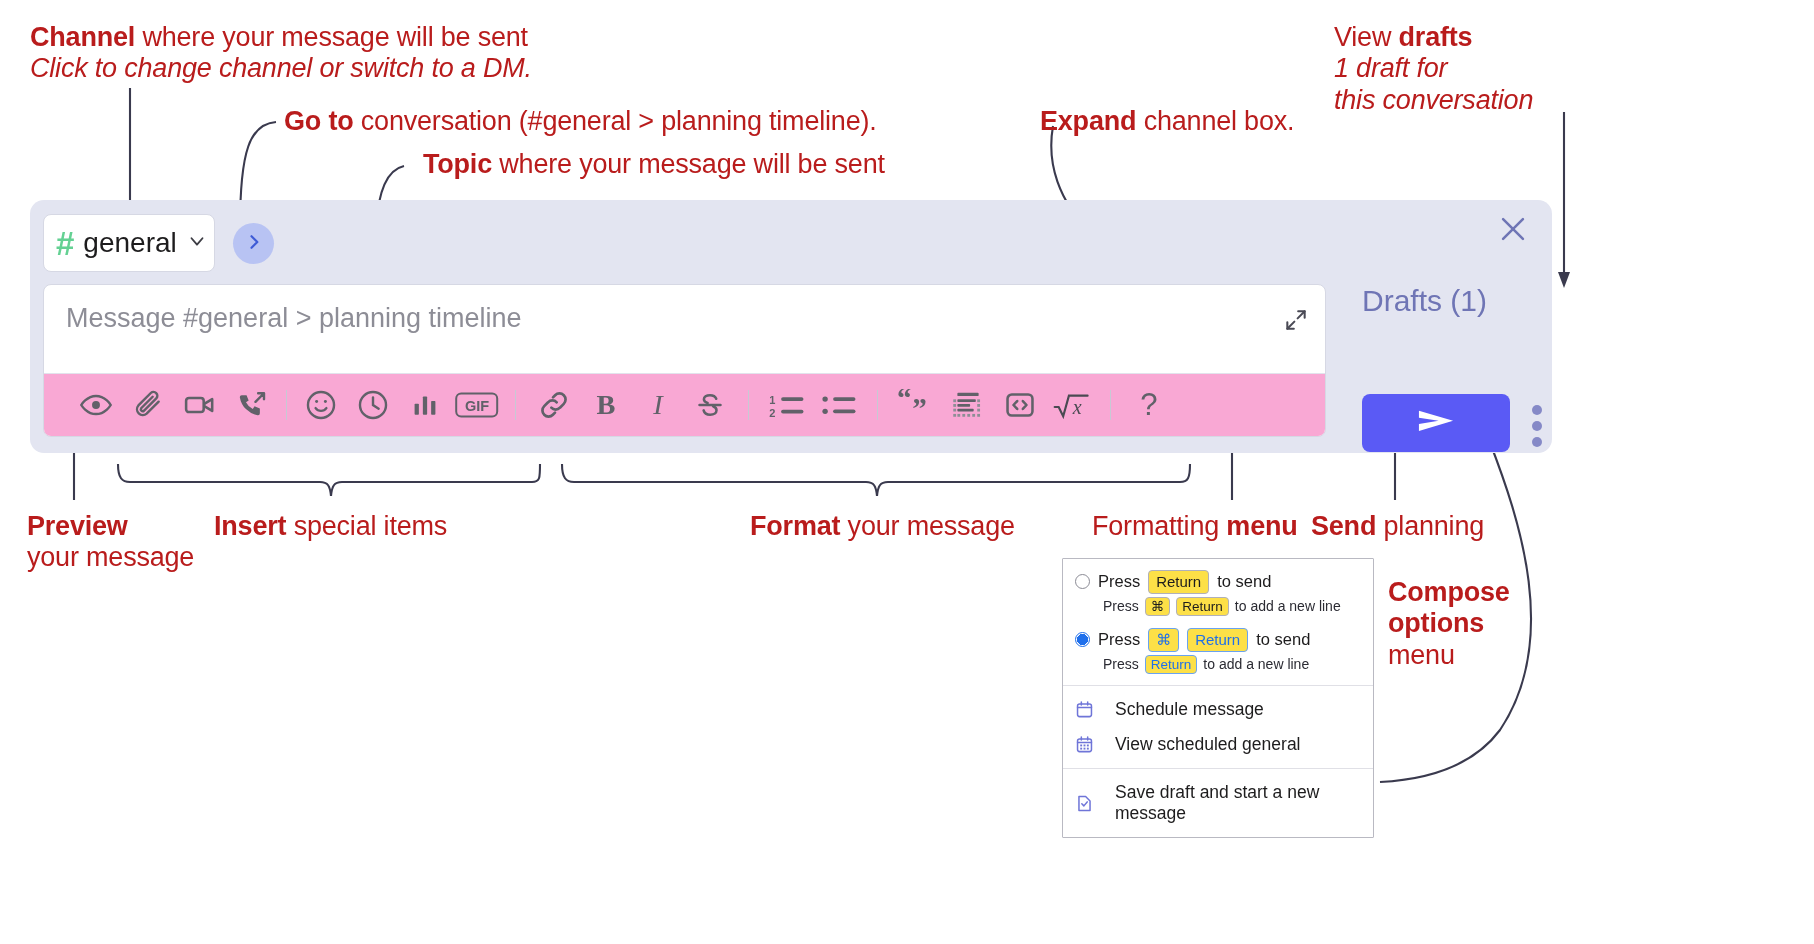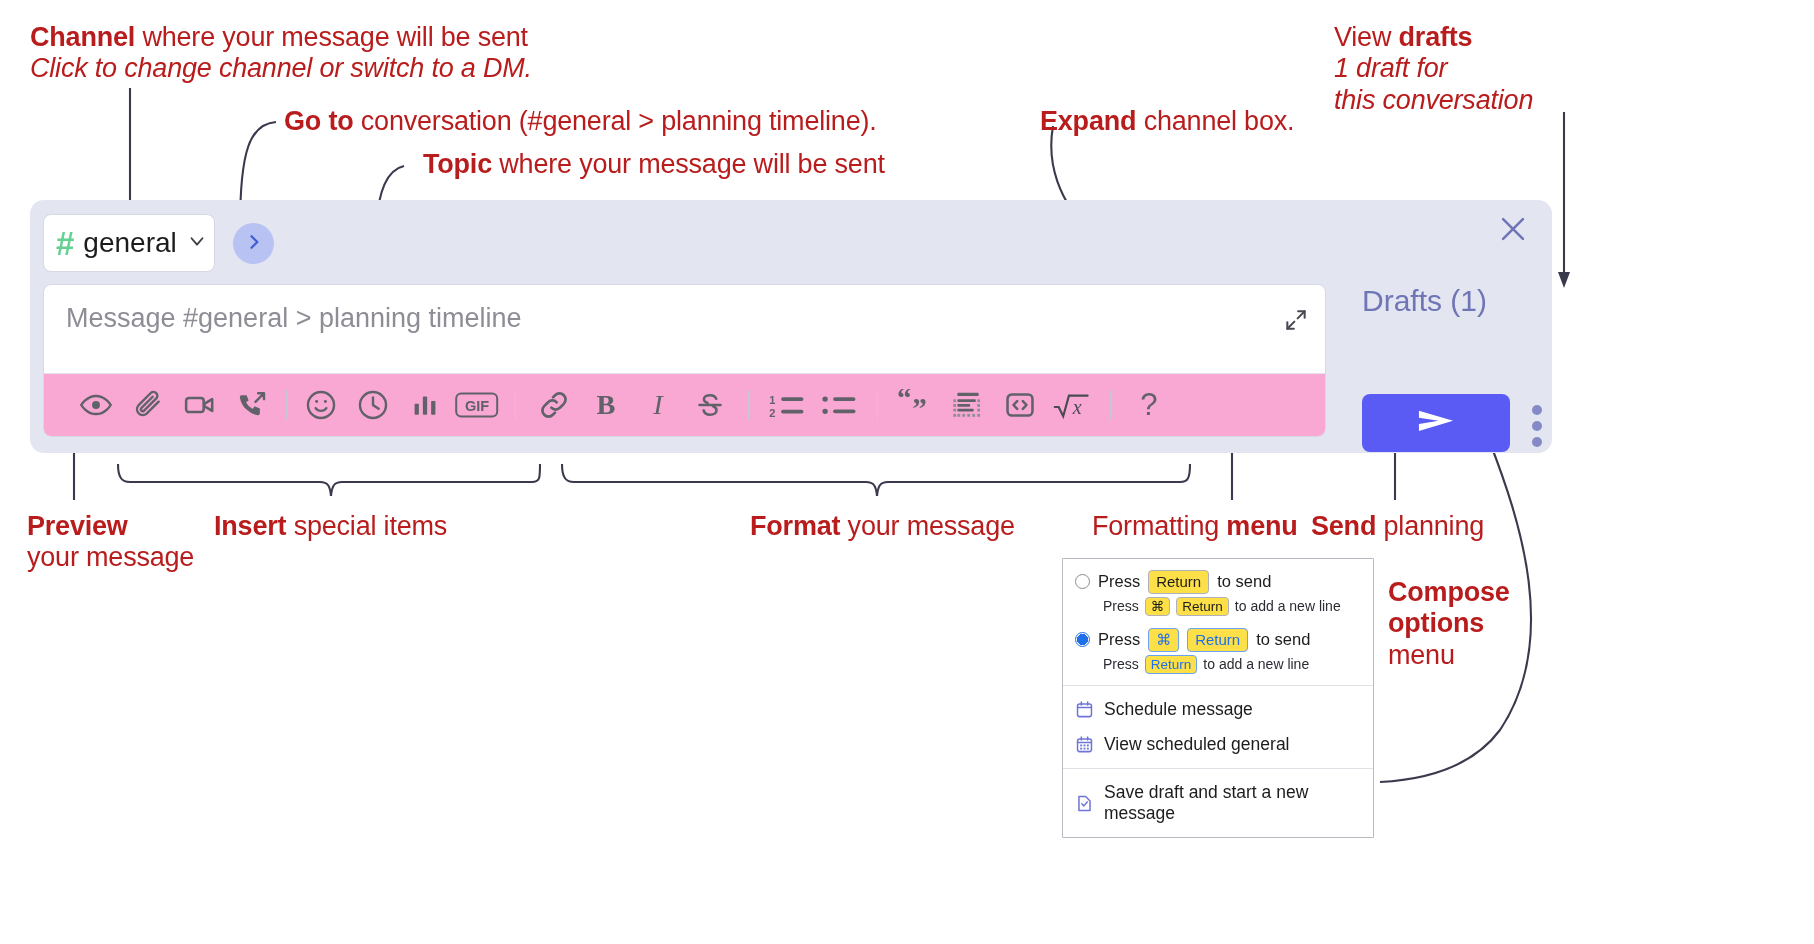--- a/index.html
+++ b/index.html
@@ -132,21 +132,21 @@
   }
   .radio.on{border-color:#1f6feb;background:
     radial-gradient(circle, #1f6feb 0 5.5px, #fff 5.6px 100%);}
   .key{
     border:1px solid #b0b0ba;border-radius:4px;padding:1px 7px;
     font-size:15px;color:#1d1c1d;background:#fde047;white-space:nowrap;line-height:1.3;
   }
   .key.sm{font-size:13.5px;padding:0px 5px;}
   .key.blue{border-color:#6aa3f0;color:#1f6feb;}
   .ctx-div{height:1px;background:#e0e0e6;}
-  .ctx-item{display:flex;align-items:center;gap:10px;padding:7px 12px;font-size:17.5px;}
+  .ctx-item{display:flex;align-items:center;gap:21px;padding:7px 12px;font-size:17.5px;}
   .ctx-ico{width:19px;height:19px;flex:none;color:#6f75d8;}
   #ctx-group-2{padding:6px 0;}
   #ctx-group-3{padding:6px 0;}
 </style>
 </head>
 <body>
 
 <svg class="abs" id="leaders" viewBox="0 0 1814 944">
   <g fill="none" stroke="#3a3a4e" stroke-width="2.1">
 

